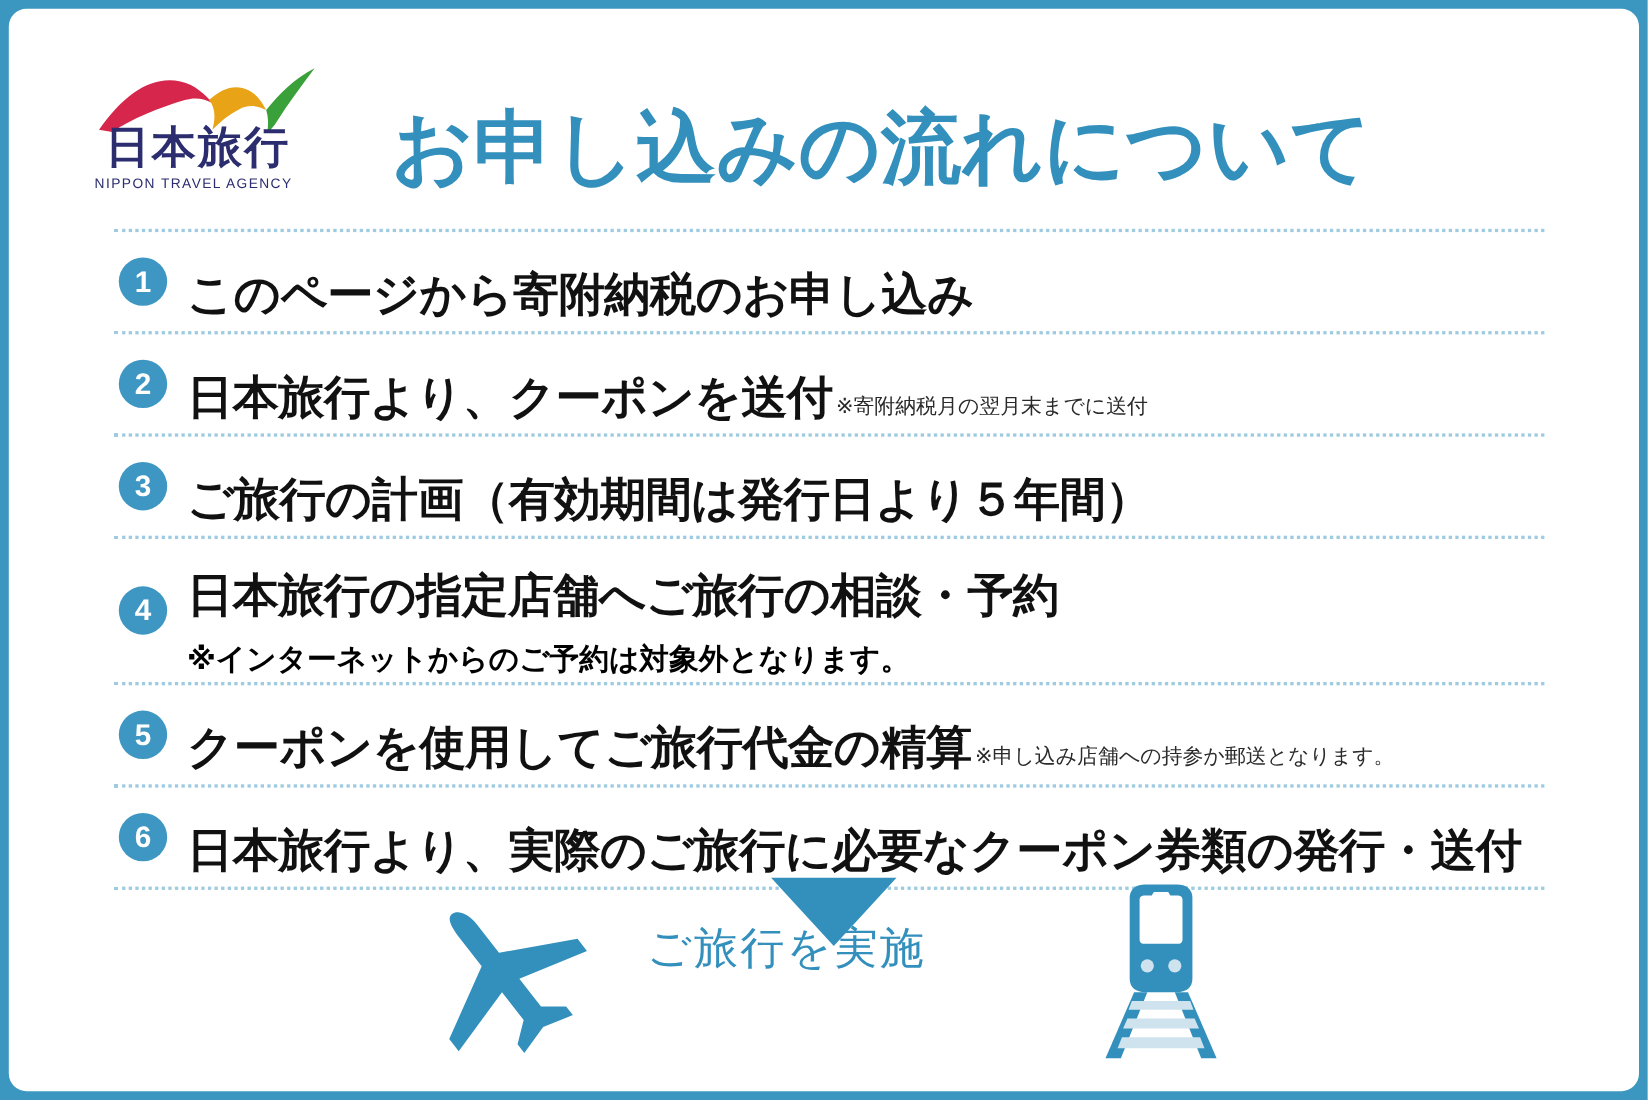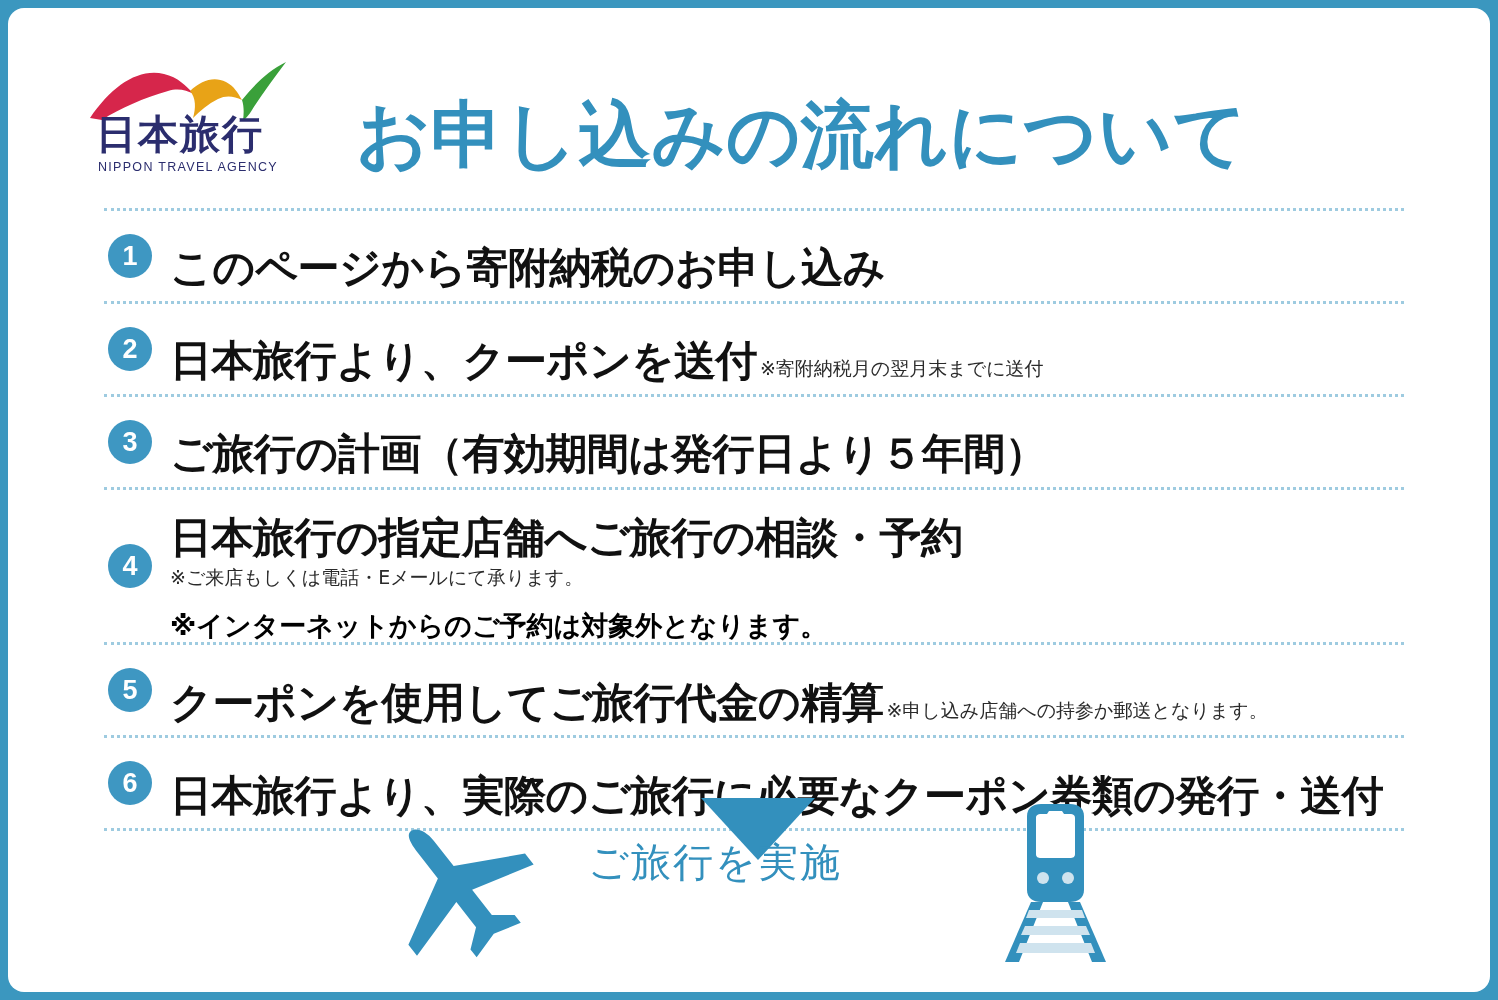--- a/index.html
+++ b/index.html
@@ -59,21 +59,21 @@
     font-family: "DejaVu Sans", "Liberation Sans", sans-serif;
     font-size: 40px;
     font-weight: 700;
     color: #2b2d6e;
     letter-spacing: 2px;
     line-height: 1;
     white-space: nowrap;
   }
   .logo-en {
     position: absolute;
-    left: 12px;
+    left: 0;
     top: 104px;
     font-family: "Liberation Sans", sans-serif;
     font-size: 12.5px;
     font-weight: 400;
     color: #2b2d6e;
     letter-spacing: 1.3px;
     white-space: nowrap;
   }
   .title {
     position: absolute;
@@ -278,21 +278,20 @@
       </div>
 
       <div class="divider"></div>
 
       <div class="step tall">
         <div class="badge">4</div>
         <div class="step-body">
           <div class="step-main">
             <span class="step-text">日本旅行の指定店舗へご旅行の相談・予約</span>
           </div>
-          <div class="sub-note">※ご来店もしくは電話・Eメールにて承ります。</div>
           <div class="warn-note">※インターネットからのご予約は対象外となります。</div>
         </div>
       </div>
 
       <div class="divider"></div>
 
       <div class="step">
         <div class="badge">5</div>
         <div class="step-body">
           <div class="step-main">

